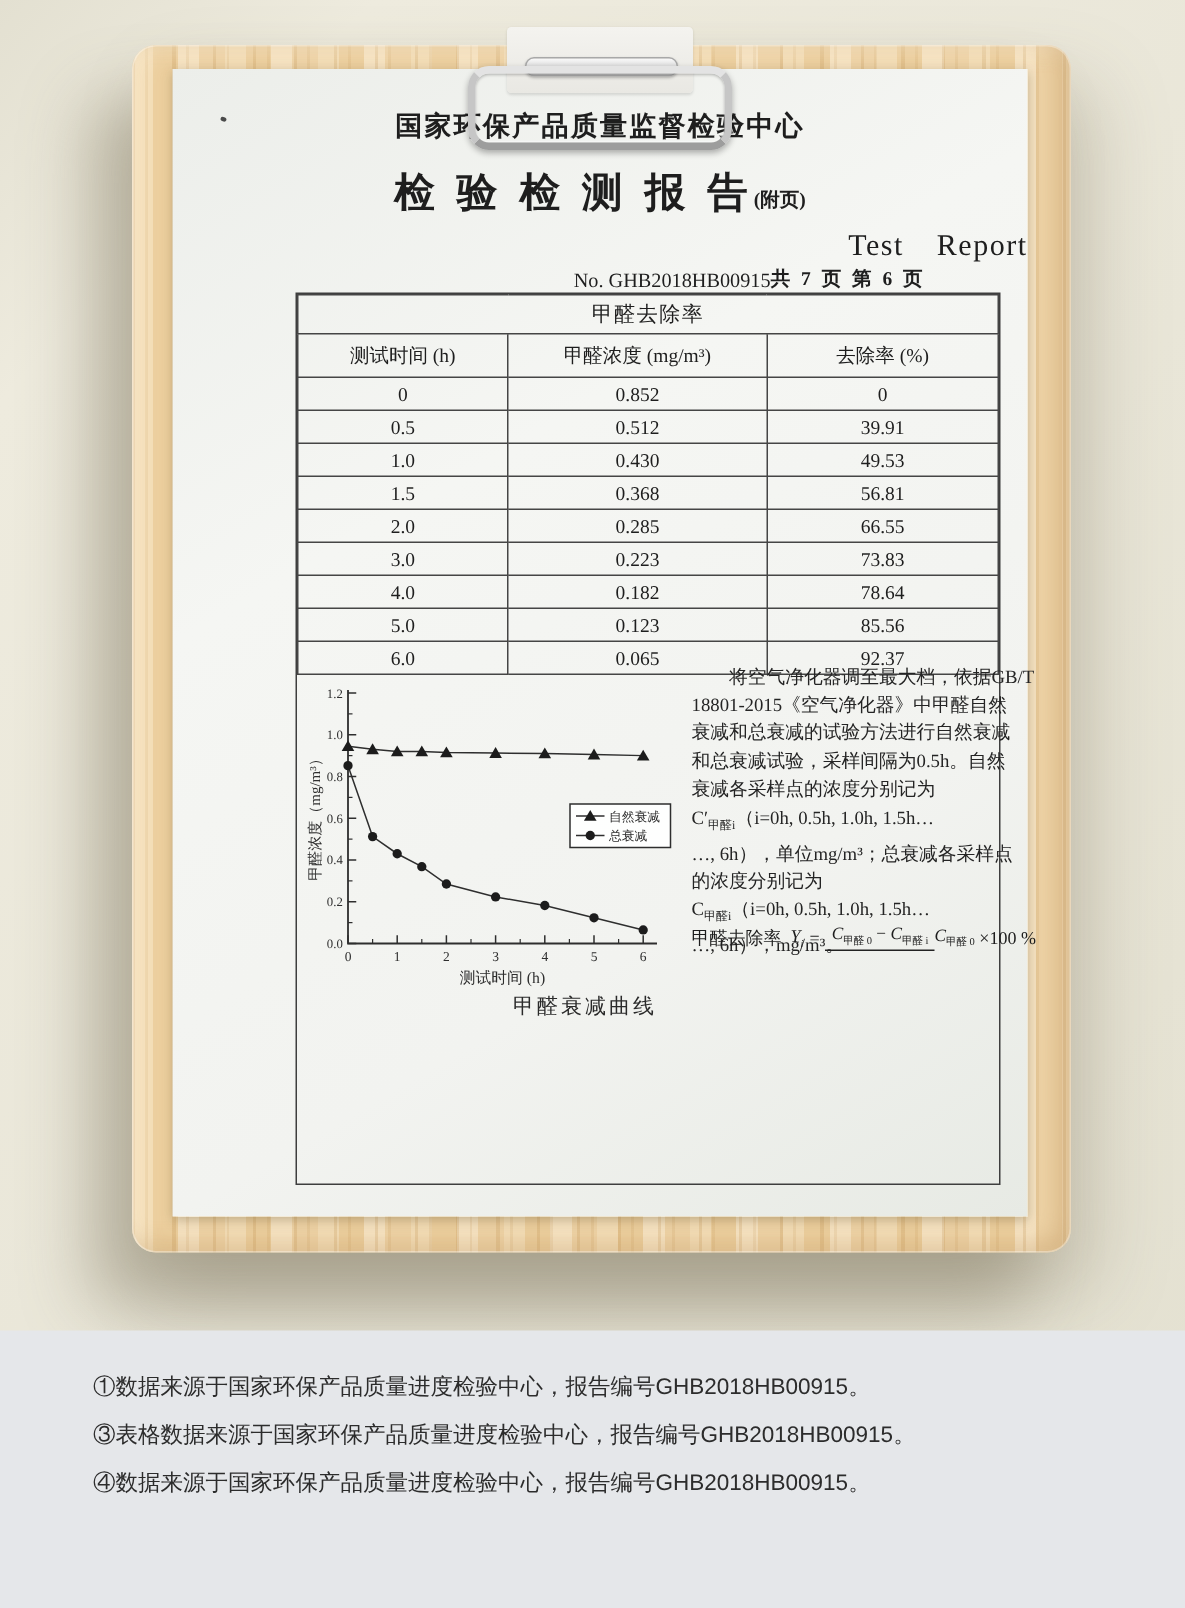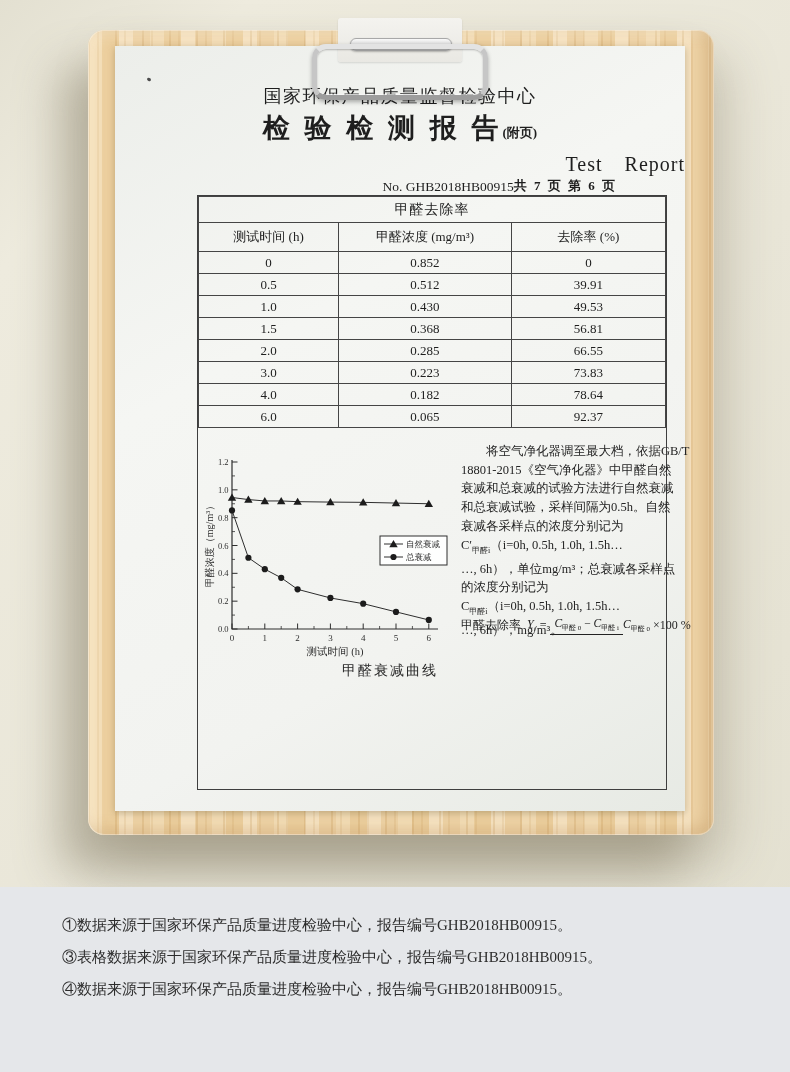--- a/index.html
+++ b/index.html
@@ -15,22 +15,22 @@
       repeating-linear-gradient(90deg, #f3ddb6 0 14px, #eccf9e 14px 31px, #f6e3c2 31px 45px, #eed3a6 45px 62px),
       linear-gradient(#f0d8ae,#e9c994);
     box-shadow:-28px 36px 46px rgba(125,116,90,0.45), 16px 26px 50px rgba(125,116,90,0.28),
       inset 0 0 0 1px rgba(255,255,255,0.35), inset -9px -4px 16px rgba(158,108,46,0.28), inset 6px 4px 12px rgba(255,244,220,0.5);}
   
   .paper{position:absolute;left:115px;top:46px;width:570px;height:765px;
     background:linear-gradient(150deg,#eceeea 0%,#f5f6f3 35%,#f2f3f0 70%,#e7eae4 100%);
     box-shadow:0 2px 7px rgba(96,78,40,0.35);color:#1e1e1e;
     font-family:"Liberation Serif",serif;}
   .ink-dot{position:absolute;left:32px;top:32px;width:4px;height:3px;background:#4a4a4a;border-radius:50%;transform:rotate(20deg);}
-  .org-title{position:absolute;top:38px;left:0;width:100%;text-align:center;
-    font-size:18px;font-weight:400;letter-spacing:1.5px;}
+  .org-title{position:absolute;top:26px;left:0;width:100%;text-align:center;
+    font-size:18px;font-weight:700;letter-spacing:1.5px;}
   .main-title{position:absolute;top:64px;left:0;width:100%;text-align:center;
     font-size:27px;font-weight:700;letter-spacing:4px;white-space:nowrap;}
   .main-title .suffix{font-size:13px;font-weight:700;letter-spacing:0;}
   .sub-title{position:absolute;top:107px;left:0;width:100%;text-align:right;
     font-size:20px;letter-spacing:1px;word-spacing:16px;}
   .no-row{position:absolute;top:131px;left:55px;right:68px;display:flex;
     justify-content:flex-end;align-items:flex-end;}
   .report-no{font-size:13.5px;}
   .page-info{font-size:13px;font-weight:700;letter-spacing:2px;}
   
@@ -68,21 +68,21 @@
     background:linear-gradient(#f4f3ef,#e9e8e3);border-radius:3px;box-shadow:0 1px 2px rgba(0,0,0,0.12);}
   .clip-hinge{position:absolute;left:350px;top:38px;width:100px;height:11px;border-radius:6px;
     background:linear-gradient(#fafafa,#bdbdbd);border:1px solid #a8a8a8;box-shadow:0 1px 2px rgba(0,0,0,0.25);}
   .clip-wire{position:absolute;left:312px;top:44px;width:166px;height:46px;border-radius:14px;
     border:5px solid #c6c6c6;border-top-color:#e3e3e3;border-bottom-color:#9d9d9d;
     box-shadow:0 2px 4px rgba(0,0,0,0.3), inset 0 1px 2px rgba(0,0,0,0.25), inset 0 -1px 1px rgba(255,255,255,0.7);}
   
   .footer-panel{position:absolute;left:0;top:887px;width:790px;height:185px;
     background:#e5e7ea;padding:0;}
   .footnote{position:relative;margin-left:62px;line-height:32px;font-size:15px;
-    font-weight:500;color:#2c2c2c;white-space:nowrap;font-family:Liberation Serif, serif;}
+    font-weight:500;color:#2c2c2c;white-space:nowrap;}
   .footer-inner{padding-top:22px;}
 </style>
 </head>
 <body>
 
 <div class="scene">
 
   <div class="clipboard"></div>
 
   <div class="paper">
@@ -144,20 +144,25 @@
             </tr>
             <tr>
               <td>3.0</td>
               <td>0.223</td>
               <td>73.83</td>
             </tr>
             <tr>
               <td>4.0</td>
               <td>0.182</td>
               <td>78.64</td>
+            </tr>
+            <tr>
+              <td>5.0</td>
+              <td>0.123</td>
+              <td>85.56</td>
             </tr>
             <tr>
               <td>6.0</td>
               <td>0.065</td>
               <td>92.37</td>
             </tr>
           </tbody>
       </table>
 
       <div class="chart-wrap">

